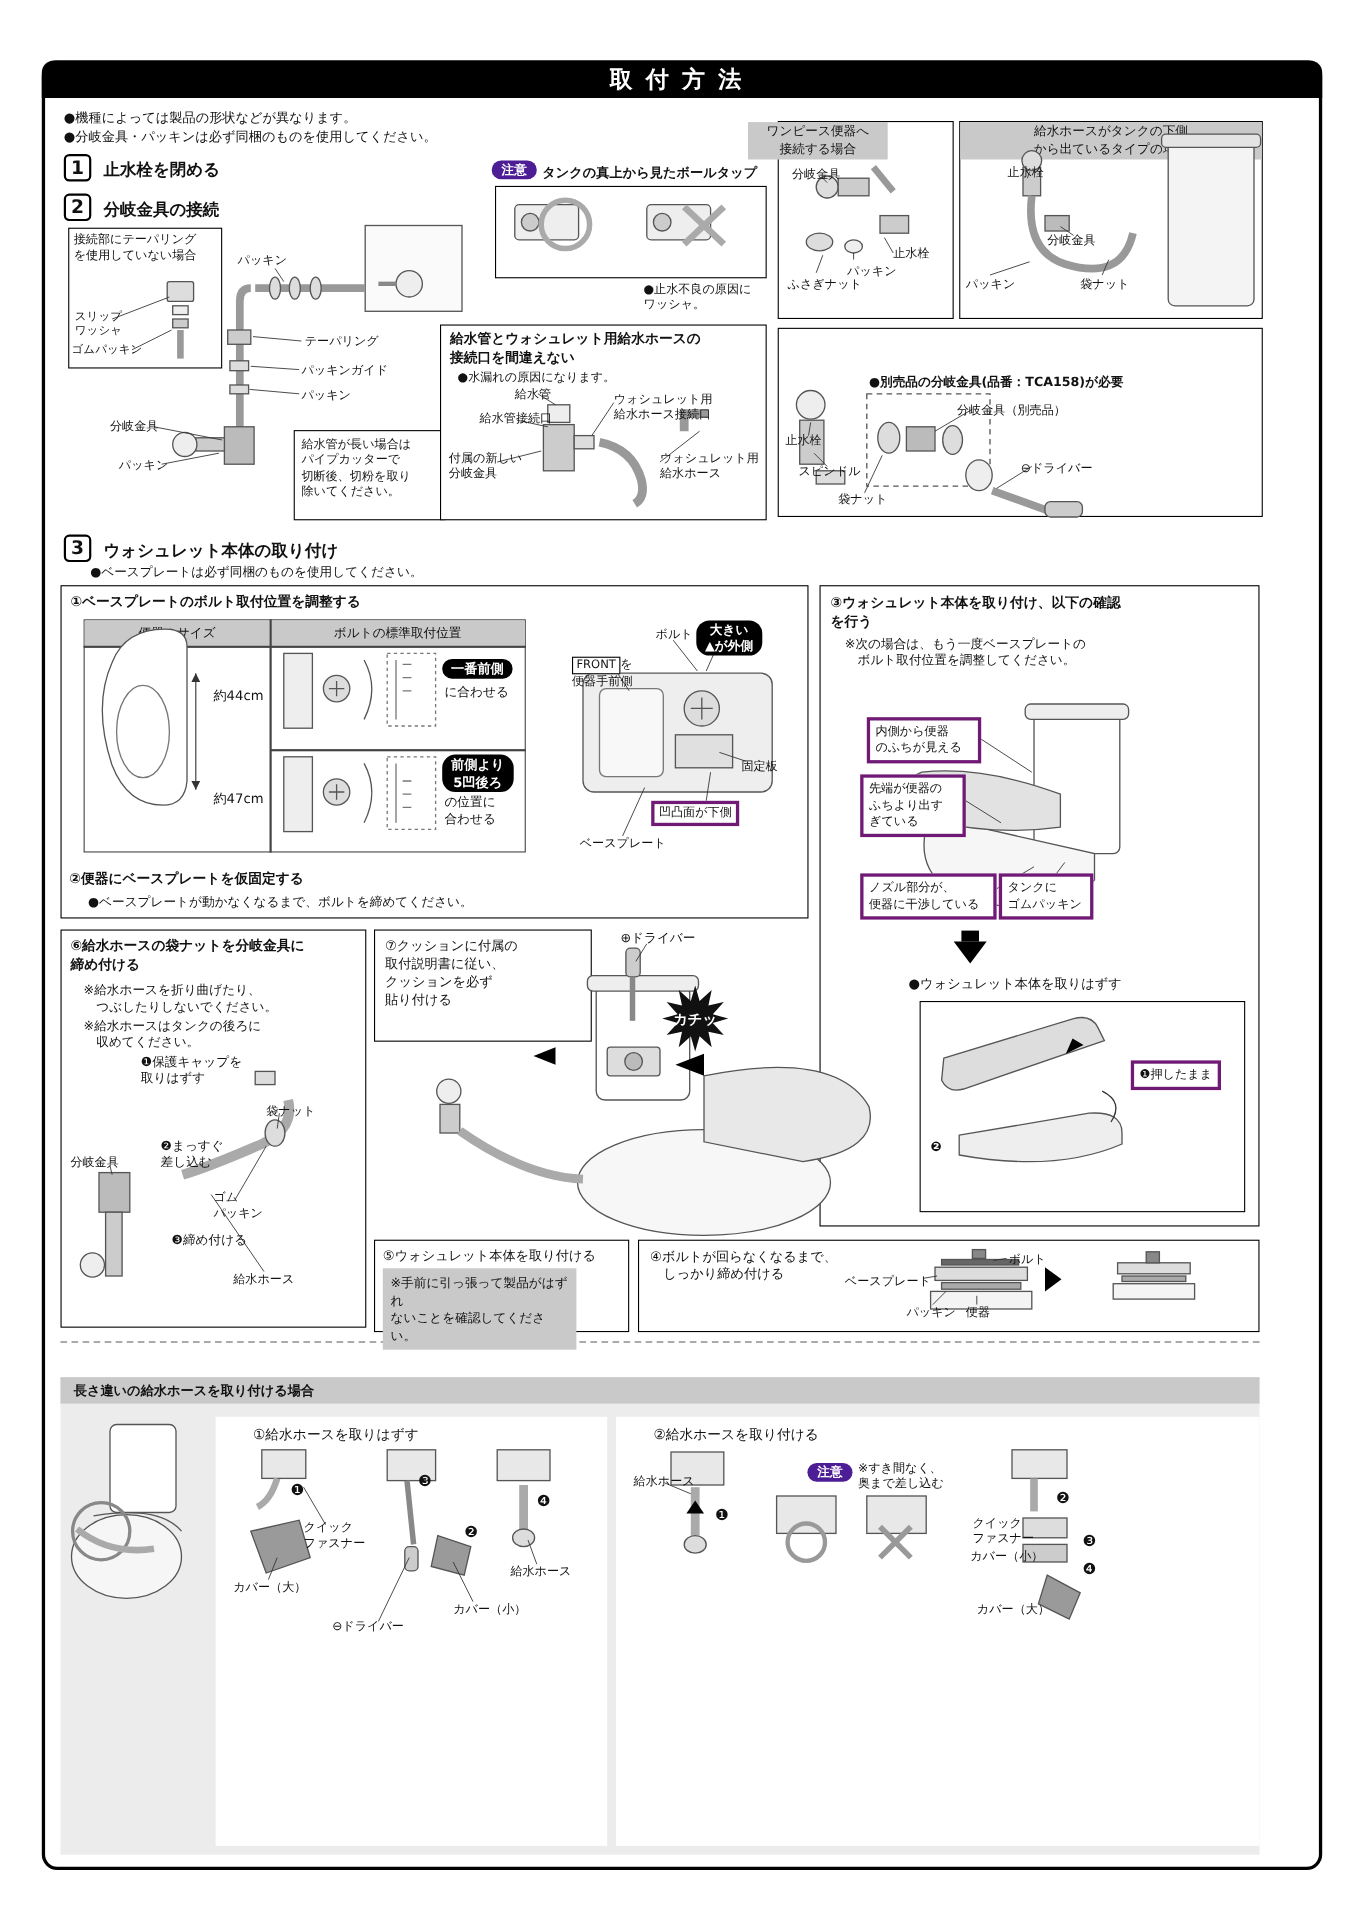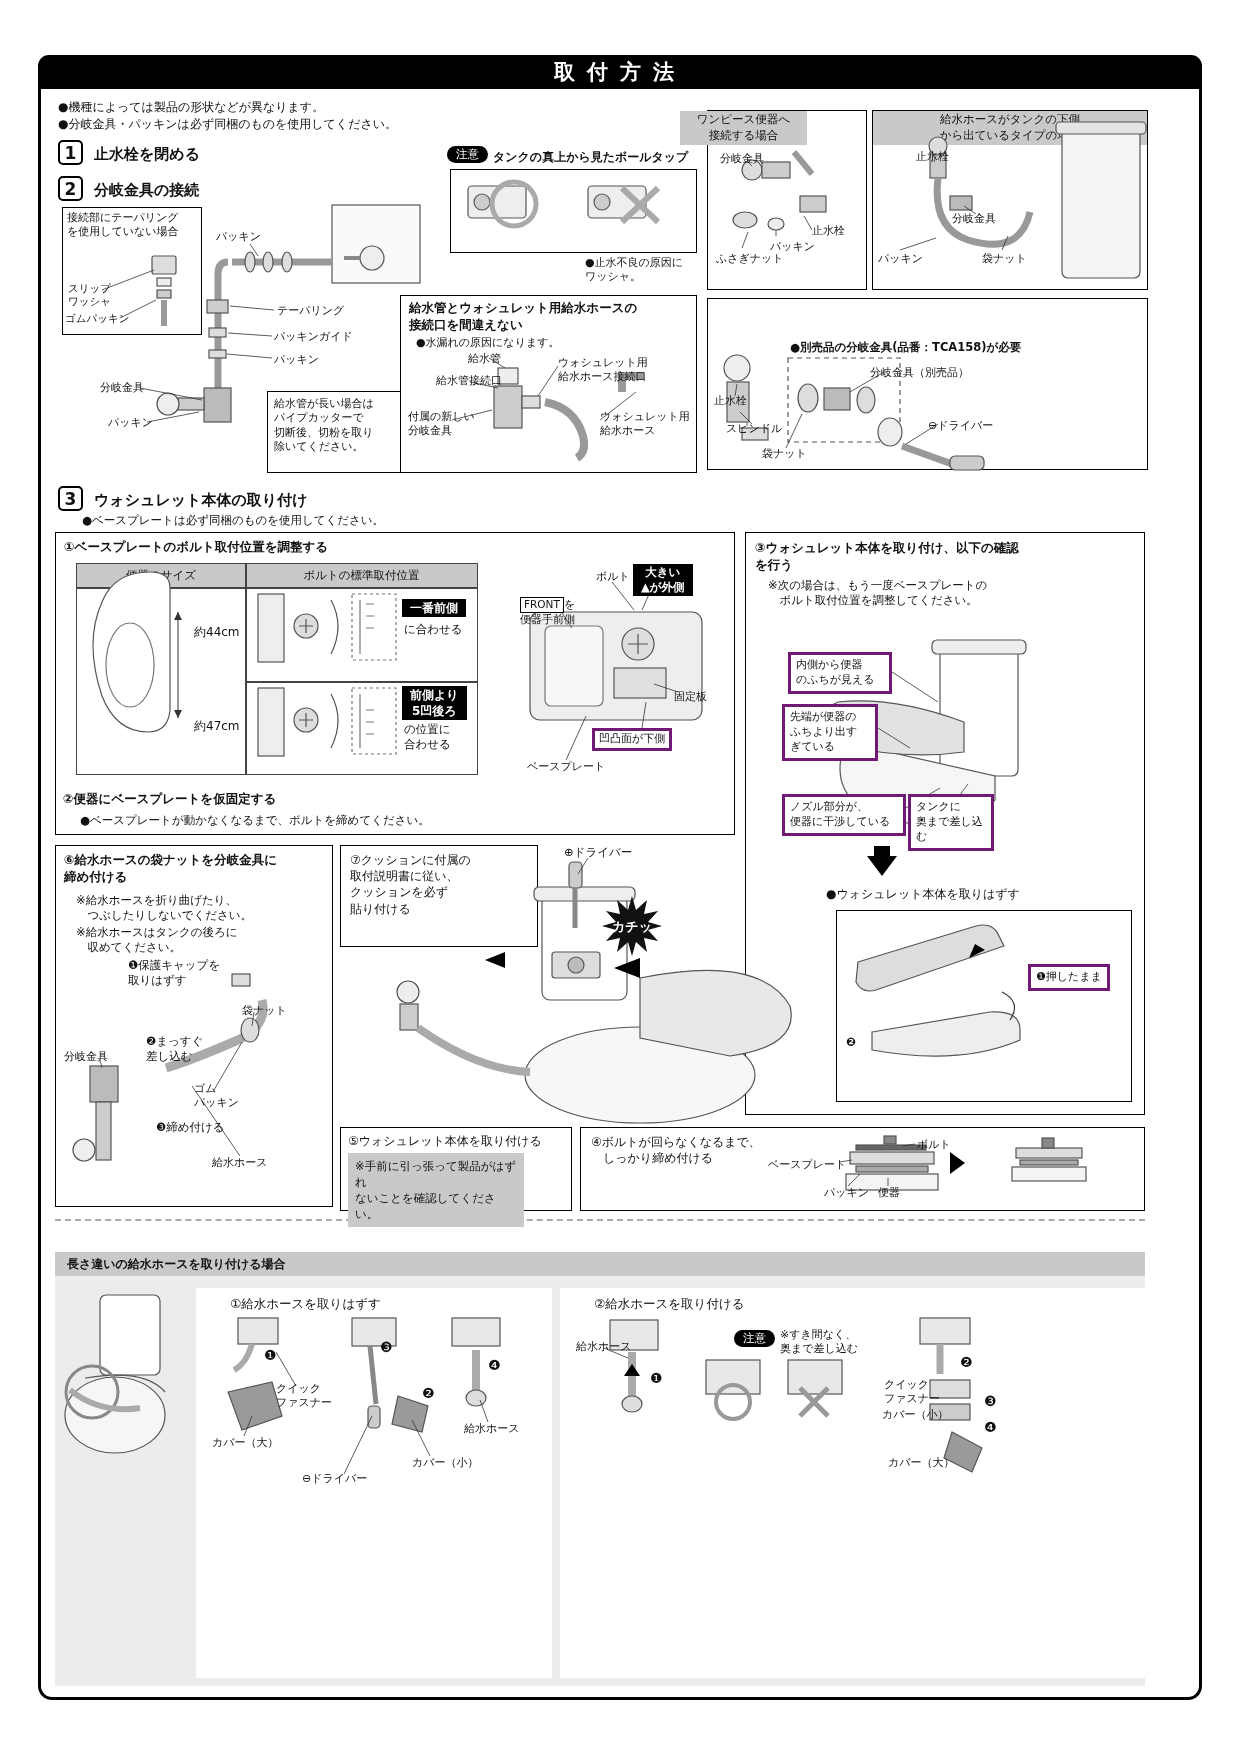--- a/index.html
+++ b/index.html
@@ -19,22 +19,22 @@
 .frame{border:3px solid #000;border-radius:14px;z-index:0}
 .titlebar{background:#000;border-radius:11px 11px 0 0;display:flex;align-items:center;justify-content:center;z-index:2}
 .title-text{color:#fff;font-size:21px;font-weight:bold;letter-spacing:12px}
 .stepnum{width:25px;height:25px;border:2.5px solid #000;border-radius:5px;display:flex;align-items:center;justify-content:center;font-size:17px;font-weight:bold;background:#fff;z-index:10}
 .box{border:1.5px solid #000;background:#fff;z-index:1}
 .boxth{border:1px solid #000;background:#fff;z-index:1}
 .panel{background:#fff;z-index:1}
 .gbg{background:#ececec;z-index:1}
 .ghead{background:#c9c9c9;display:flex;align-items:center;justify-content:center;text-align:center;font-size:11.5px;line-height:1.35;white-space:pre-line;z-index:2}
 .gbar{background:#c9c9c9;z-index:2;font-size:12px;font-weight:bold;line-height:24px;padding-left:12px}
-.badge{background:#000;color:#fff;border-radius:0;padding:1px 8px;font-weight:bold;display:inline-block;text-align:center;z-index:10}
-.cbadge{background:#000000;color:#fff;border-radius:11px;padding:1px 9px;font-weight:normal;font-size:11.5px;display:inline-block;z-index:10}
+.badge{background:#000;color:#fff;border-radius:12px;padding:1px 8px;font-weight:bold;display:inline-block;text-align:center;z-index:10}
+.cbadge{background:#4c1d95;color:#fff;border-radius:11px;padding:1px 9px;font-weight:bold;font-size:11.5px;display:inline-block;z-index:10}
 .callout{border:3px solid #701a75;background:#fff;padding:3px 5px;font-size:11px;line-height:1.35;white-space:pre-line;z-index:10;position:absolute}
 .graynote{background:#c9c9c9;padding:5px 7px;font-size:11.5px;line-height:1.4;white-space:pre-line;z-index:10}
 .boxed-word{border:1px solid #000;padding:0 3px;background:#fff;display:inline-block;font-size:10.5px}
 .gcell{background:#c9c9c9;display:flex;align-items:center;justify-content:center;font-size:11.5px;z-index:2}
 .tline{background:#444;z-index:2;position:absolute}
 .adown{width:0;height:0;border-left:15px solid transparent;border-right:15px solid transparent;border-top:20px solid #000;z-index:10}
 .astem{background:#000;z-index:10}
 .aright{width:0;height:0;border-top:11px solid transparent;border-bottom:11px solid transparent;border-left:15px solid #000;z-index:10}
 .starwrap{z-index:10;color:#fff;font-weight:bold;font-size:13px;text-align:center}
 .dash{border-top:2px dashed #aaa;z-index:1}
@@ -388,21 +388,21 @@
 <div class="abs t pre f115" style="left:768px;top:578px">※次の場合は、もう一度ベースプレートの
 　ボルト取付位置を調整してください。</div>
 <div class="callout" style="left:788px;top:652px;width:104px">内側から便器
 のふちが見える</div>
 <div class="callout" style="left:782px;top:704px;width:96px">先端が便器の
 ふちより出す
 ぎている</div>
 <div class="callout" style="left:782px;top:794px;width:124px">ノズル部分が、
 便器に干渉している</div>
 <div class="callout" style="left:908px;top:794px;width:86px">タンクに
-奥まで差し込む</div>
+ゴムパッキン</div>
 <div class="abs astem" style="left:874px;top:846px;width:16px;height:10px"></div>
 <div class="abs adown" style="left:867px;top:856px"></div>
 <div class="abs t f12" style="left:826px;top:886px">●ウォシュレット本体を取りはずす</div>
 <div class="callout" style="left:1028px;top:964px">❶押したまま</div>
 <div class="abs t f12 b" style="left:846px;top:1034px">❷</div>
 
 <div class="abs t pre f125 b" style="left:64px;top:852px">⑥給水ホースの袋ナットを分岐金具に
 締め付ける</div>
 <div class="abs t pre f115" style="left:76px;top:893px">※給水ホースを折り曲げたり、
 　つぶしたりしないでください。</div>

